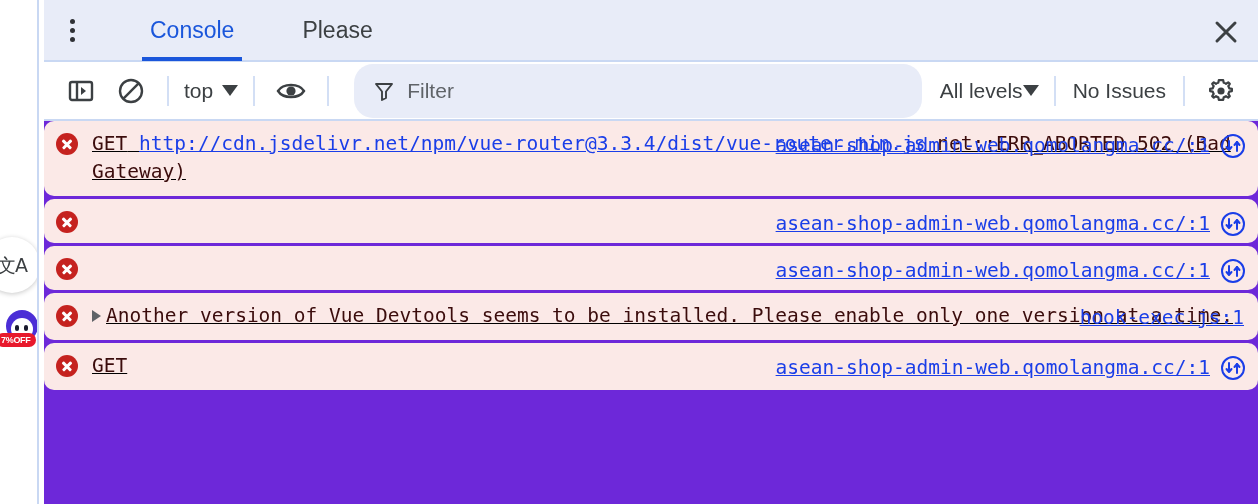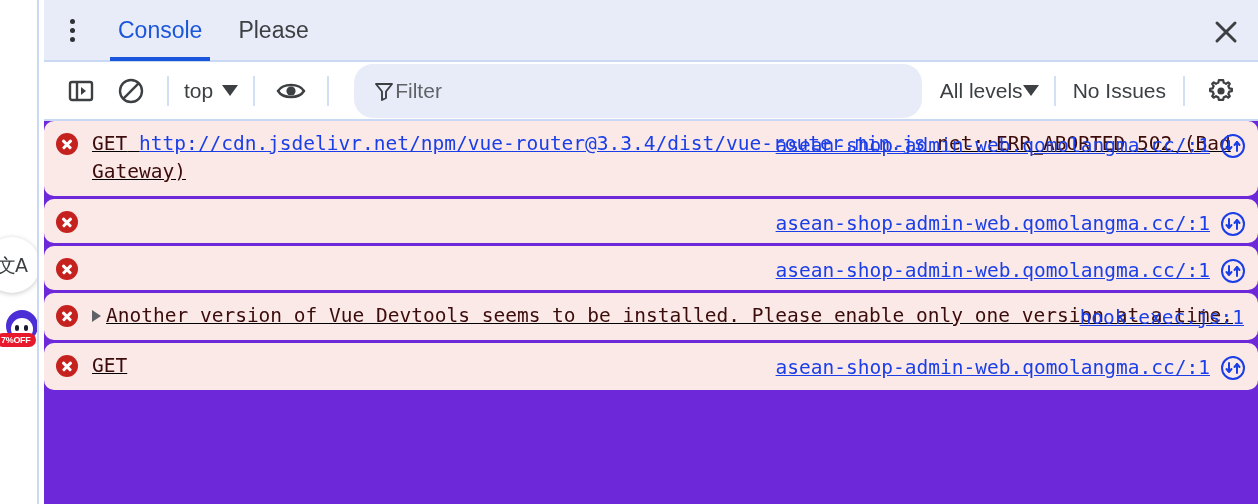--- a/index.html
+++ b/index.html
@@ -73,21 +73,21 @@
     background: #ffffff;
     display: flex; flex-direction: column;
   }
 
   
   .tabbar {
     position: relative;
     height: 62px; flex: 0 0 62px;
     background: #e8ecf8;
     border-bottom: 2px solid #c9d8f3;
-    display: flex; align-items: center;
+    display: flex; align-items: center; gap: 32px;
   }
   .kebab {
     width: 56px; height: 62px;
     display: flex; flex-direction: column; align-items: center; justify-content: center;
     gap: 4px; cursor: pointer;
   }
   .kebab i { width: 5px; height: 5px; border-radius: 50%; background: #2f3136; display: block; }
 
   .tab {
     position: relative; height: 62px;
@@ -132,21 +132,21 @@
   }
   .caret {
     width: 0; height: 0;
     border-left: 8px solid transparent;
     border-right: 8px solid transparent;
     border-top: 11px solid #3c4043;
   }
   .filter-box {
     flex: 1 1 auto; height: 54px; margin: 0 14px;
     background: #e8ecf8; border-radius: 19px;
-    display: flex; align-items: center; 
+    display: flex; align-items: center; gap: 12px;
     padding: 0 19px; cursor: text;
     min-width: 80px;
   }
   .filter-text { font-size: 21px; color: #5f6368; }
 
   .levels-select {
     display: flex; align-items: center; gap: 0;
     font-size: 21px; color: #3c4043; cursor: pointer;
     padding: 0 4px; flex: 0 0 auto;
   }

